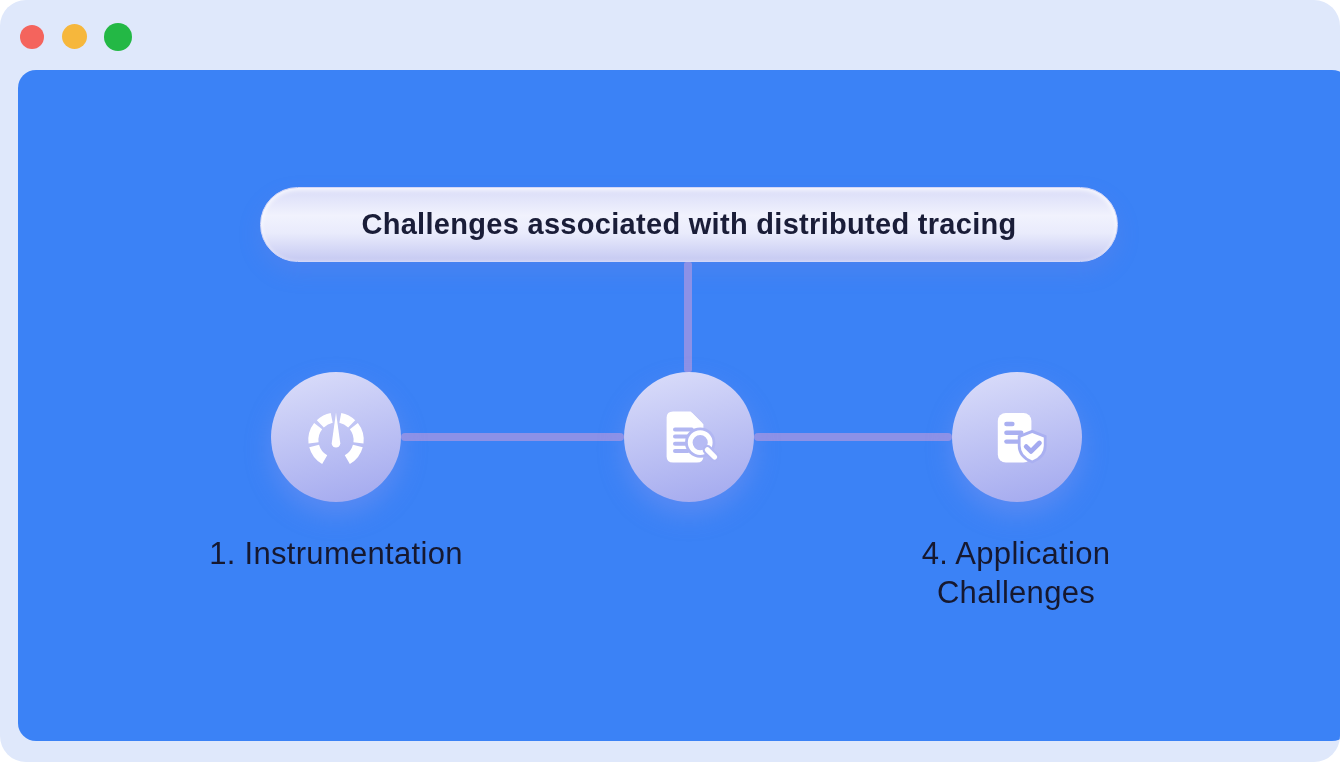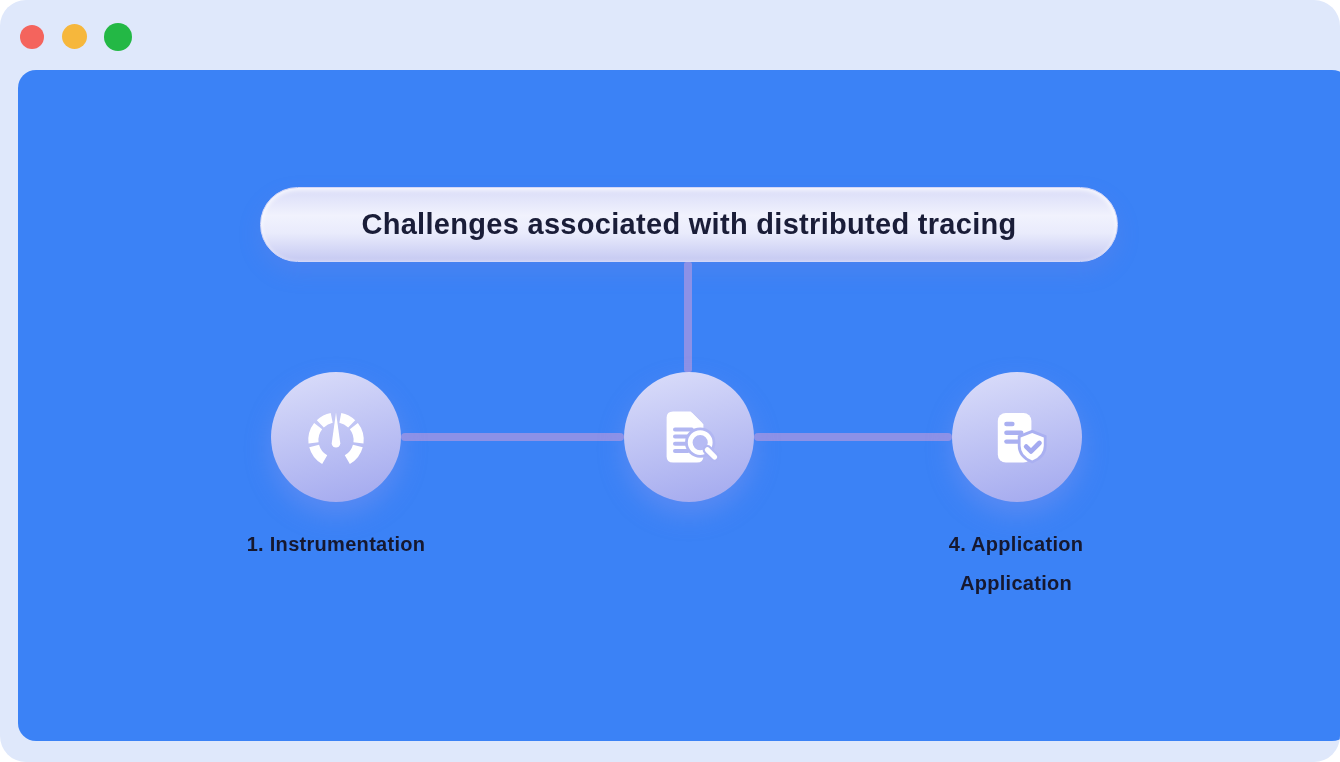--- a/index.html
+++ b/index.html
@@ -18,21 +18,21 @@
   .pill-text{font-size:29px;font-weight:600;color:#1a1d38;letter-spacing:0.3px;}
   .vline{position:absolute;left:666px;top:192px;width:8px;height:110px;background:#8c91e7;border-radius:2px;}
   .hline{position:absolute;top:363px;height:8px;background:#8c91e7;border-radius:4px;}
   .hline.h1{left:383px;width:223px;}
   .hline.h2{left:736px;width:198px;}
   .circle{position:absolute;top:302px;width:130px;height:130px;border-radius:50%;
           background:linear-gradient(165deg,#d7daf9 8%,#a4aaef 95%);
           box-shadow:0 12px 26px rgba(148,154,238,0.35);
           display:flex;align-items:center;justify-content:center;}
   .circle.c1{left:253px;} .circle.c2{left:606px;} .circle.c3{left:934px;}
-  .label{position:absolute;top:455px;text-align:center;font-size:20px;font-weight:700;
+  .label{position:absolute;top:465px;text-align:center;font-size:31px;font-weight:400;
          color:#16182f;line-height:38.5px;letter-spacing:0.3px;}
   .label.l1{left:148px;width:340px;}
   .label.l2{left:521px;width:300px;}
   .label.l3{left:848px;width:300px;}
   .label span{display:block;}
 </style>
 </head>
 <body>
 
 <div class="frame">
@@ -95,17 +95,17 @@
         <path d="M69 45 L83.5 50.5 V61 q0 12.5 -14.5 18.5 q-14.5 -6 -14.5 -18.5 V50.5 Z" fill="#ffffff"></path>
         <polyline points="61.5,62 67.5,68 78,57.5" fill="none" stroke="#a4aaf0" stroke-width="6" stroke-linecap="round" stroke-linejoin="round"></polyline>
       </svg>
     </div>
 
     <div class="label l1">
       <span>1. Instrumentation</span>
     </div>
     <div class="label l3">
       <span>4. Application</span>
-      <span>Application</span>
+      <span>Challenges</span>
     </div>
 
   </div>
 </div>
 
 </body></html>

